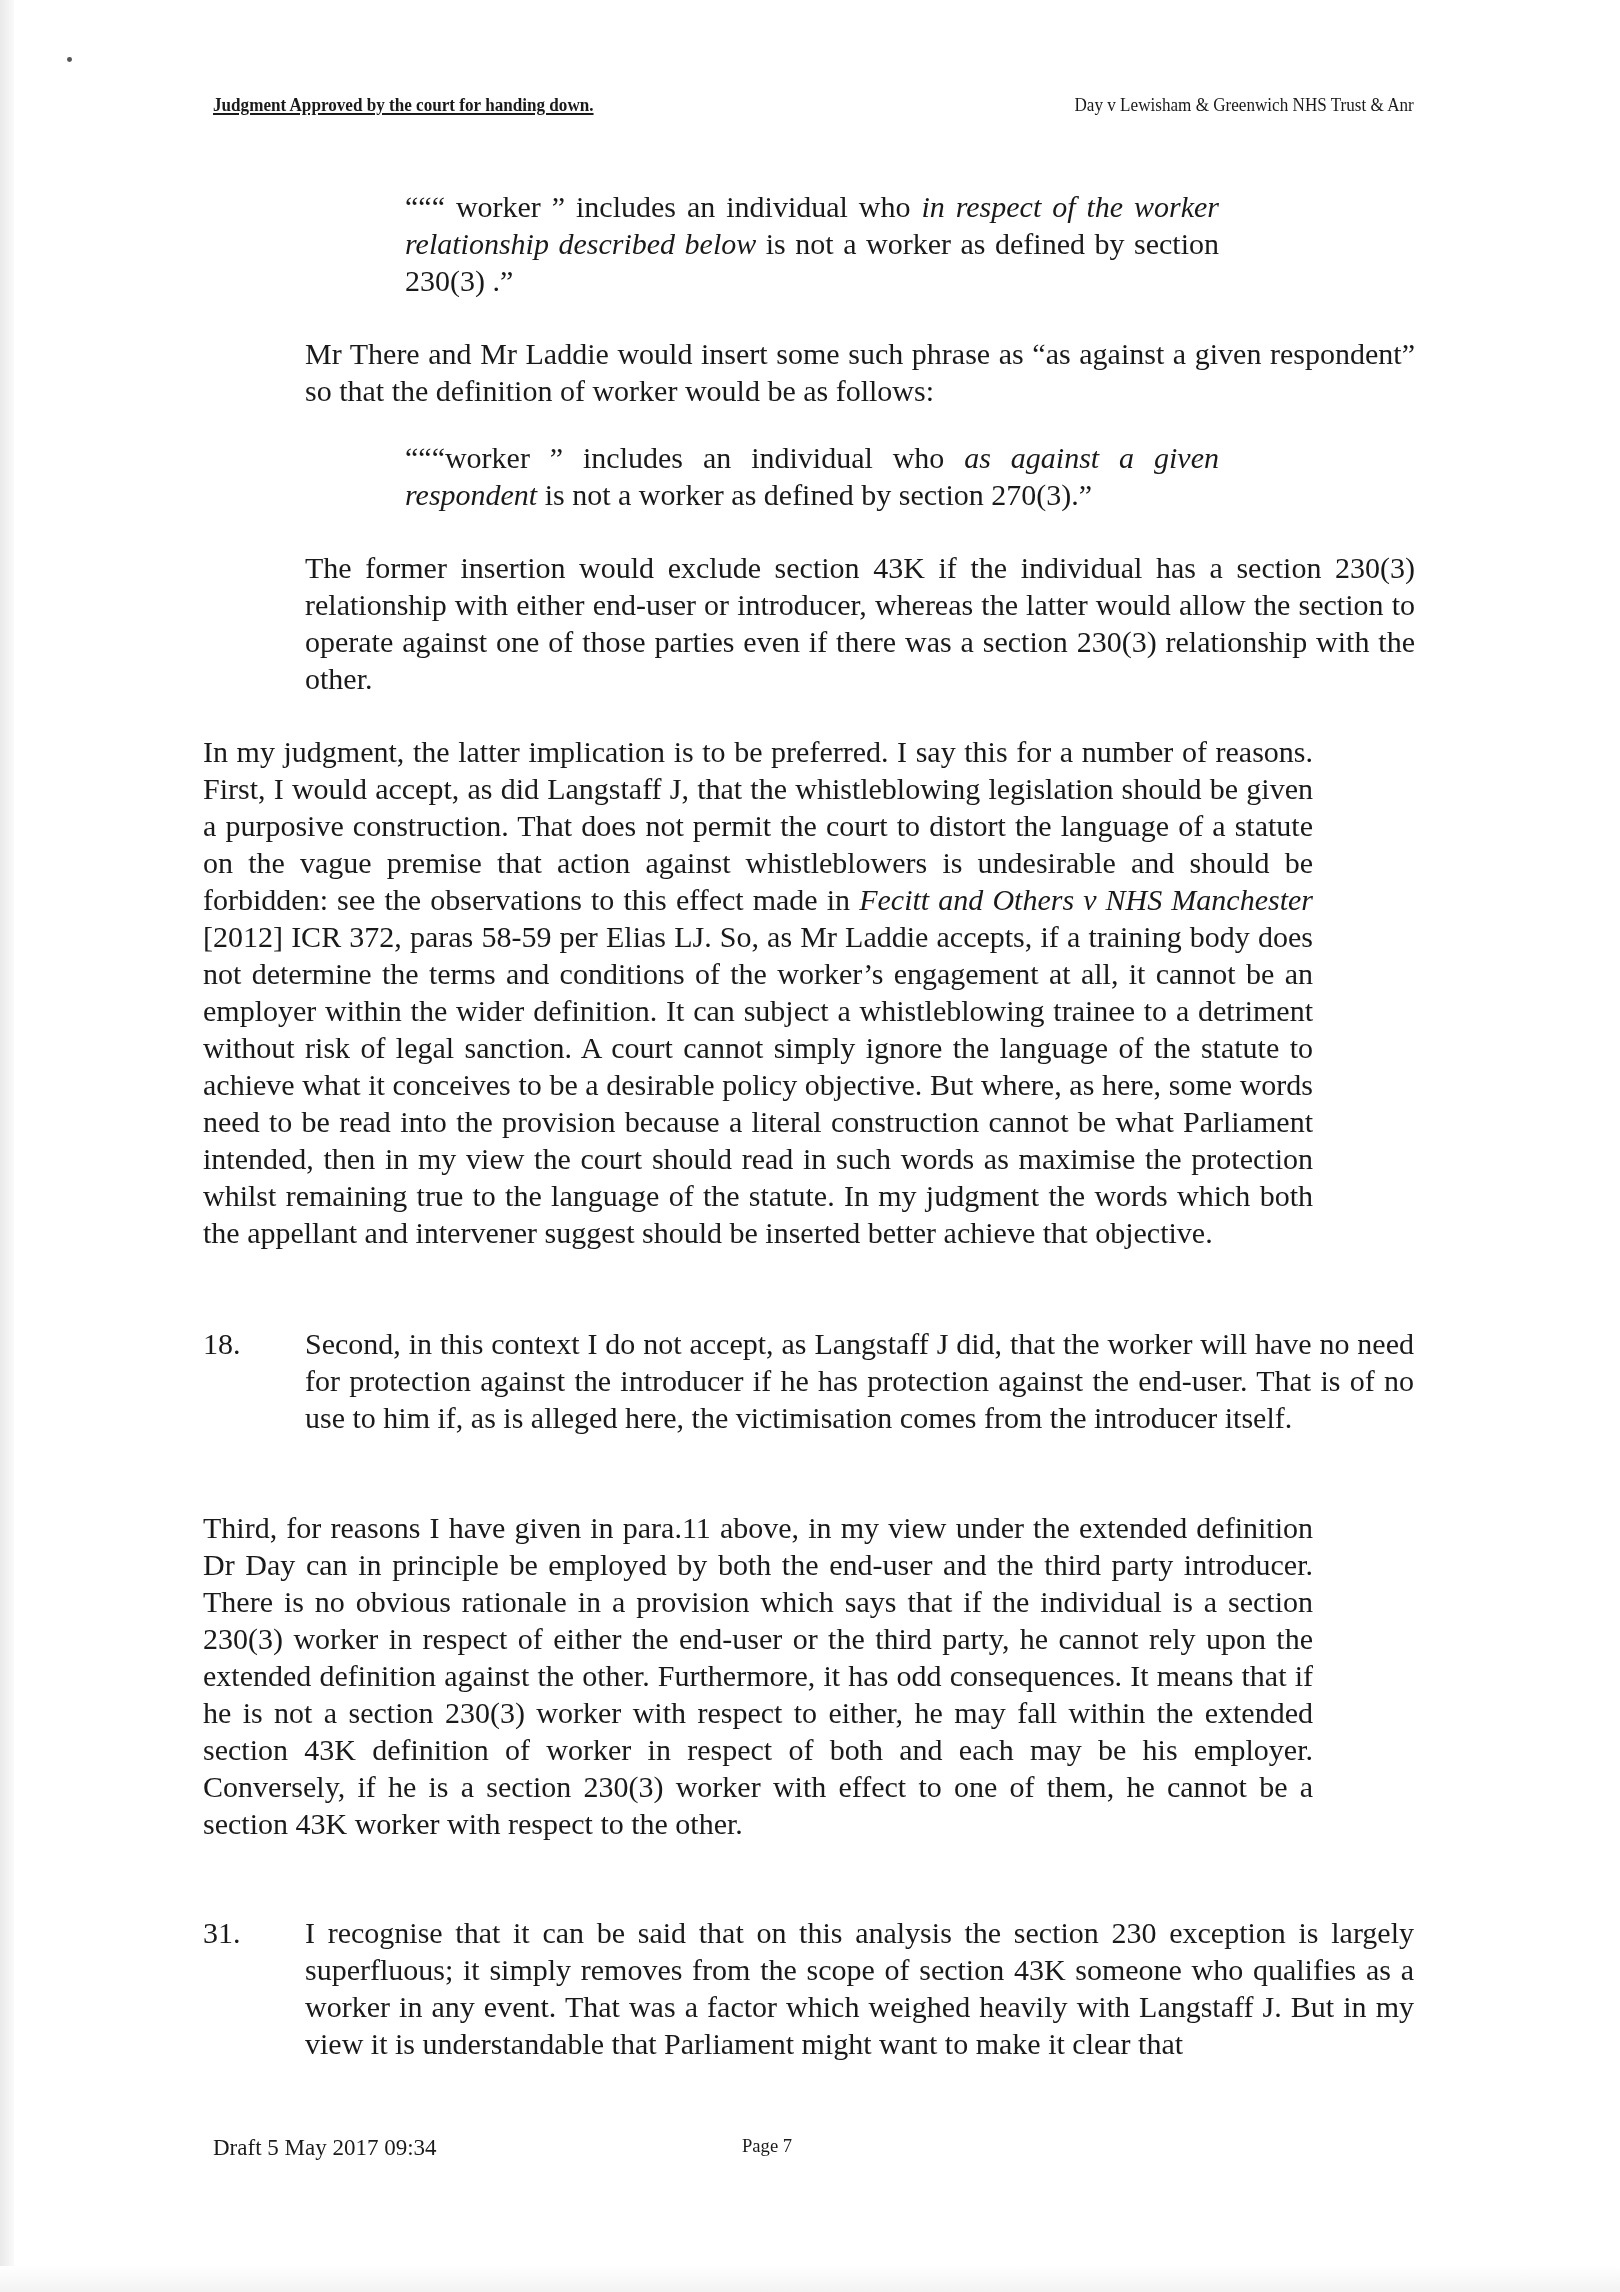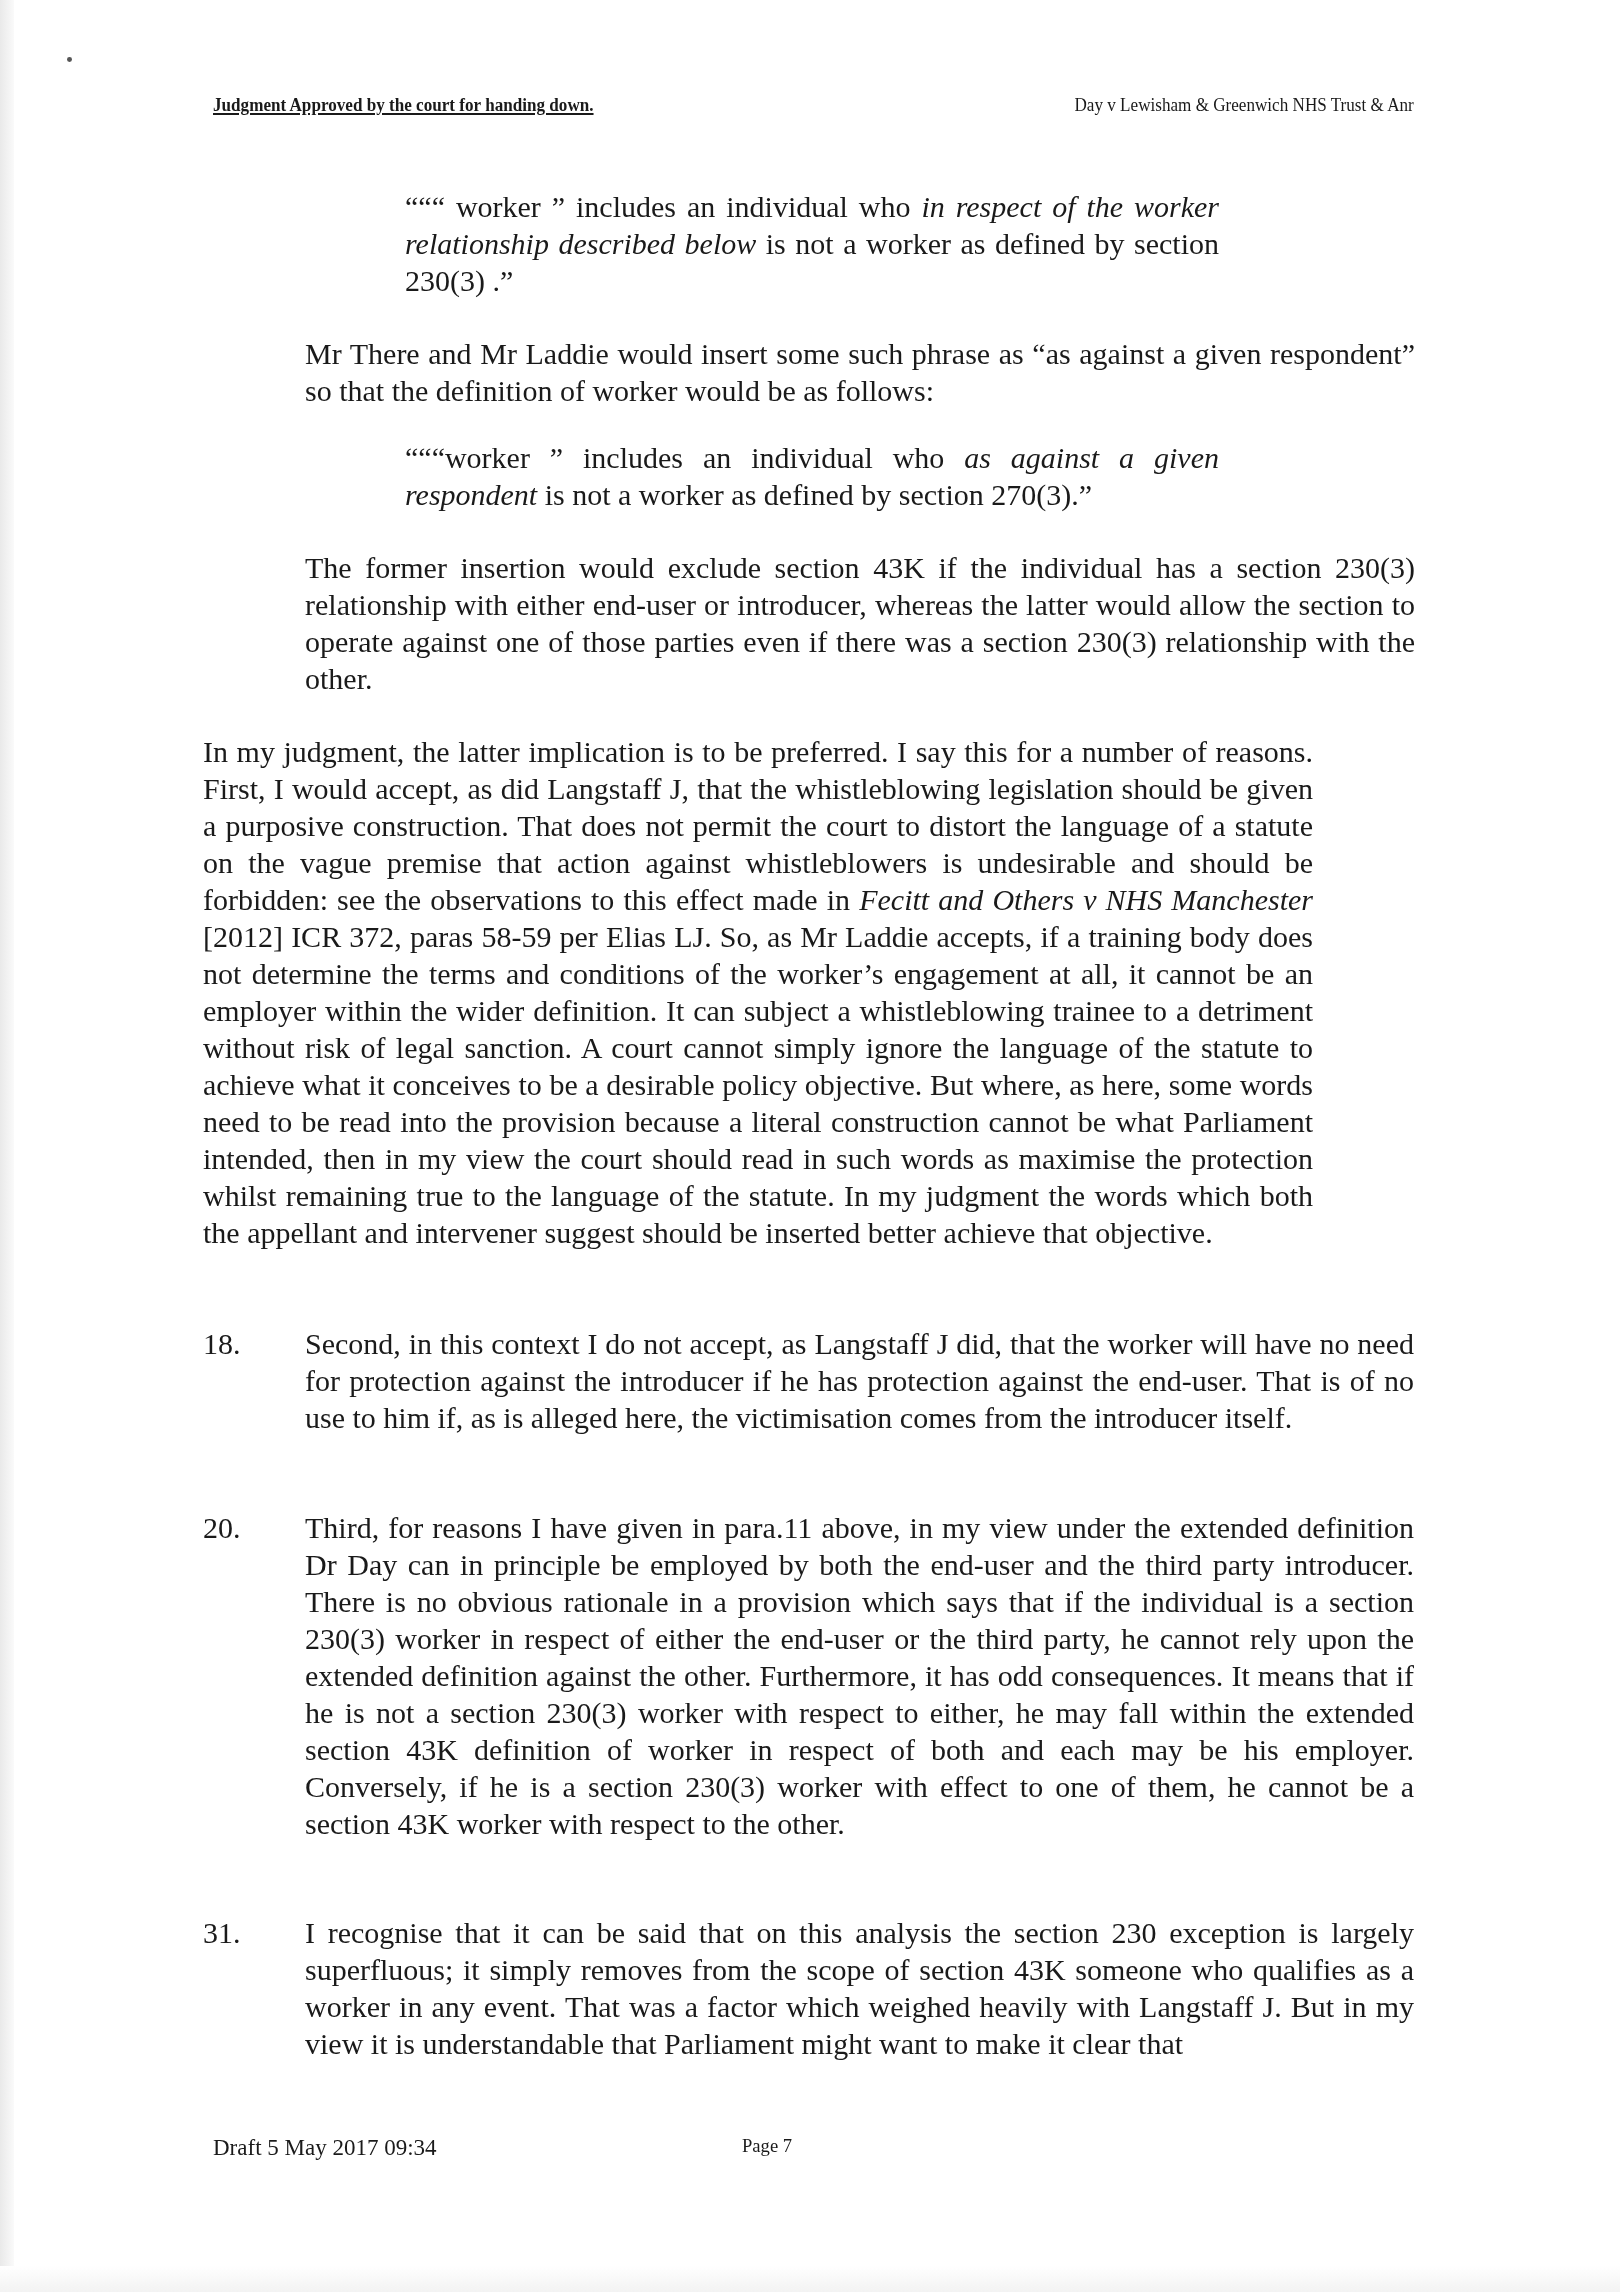--- a/index.html
+++ b/index.html
@@ -65,21 +65,20 @@
 <div class="body-text numbered" style="top:733px;">
   <div class="content"><span>In my judgment, the latter implication is to be preferred. I say this for a number of reasons. First, I would accept, as did Langstaff J, that the whistleblowing legislation should be given a purposive construction. That does not permit the court to distort the language of a statute on the vague premise that action against whistleblowers is undesirable and should be forbidden: see the observations to this effect made in </span><i>Fecitt and Others v NHS Manchester</i><span> [2012] ICR 372, paras 58-59 per Elias LJ. So, as Mr Laddie accepts, if a training body does not determine the terms and conditions of the worker’s engagement at all, it cannot be an employer within the wider definition. It can subject a whistleblowing trainee to a detriment without risk of legal sanction. A court cannot simply ignore the language of the statute to achieve what it conceives to be a desirable policy objective. But where, as here, some words need to be read into the provision because a literal construction cannot be what Parliament intended, then in my view the court should read in such words as maximise the protection whilst remaining true to the language of the statute. In my judgment the words which both the appellant and intervener suggest should be inserted better achieve that objective.</span></div>
 </div>
 
 <div class="body-text numbered" style="top:1325px;">
   <span class="num">18.</span>
   <div class="content"><span> Second, in this context I do not accept, as Langstaff J did, that the worker will have no need for protection against the introducer if he has protection against the end-user. That is of no use to him if, as is alleged here, the victimisation comes from the introducer itself.</span></div>
 </div>
 
 <div class="body-text numbered" style="top:1509px;">
-  <span class="num">20.</span>
   <div class="content"><span>Third, for reasons I have given in para.11 above, in my view under the extended definition Dr Day can in principle be employed by both the end-user and the third party introducer. There is no obvious rationale in a provision which says that if the individual is a section 230(3) worker in respect of either the end-user or the third party, he cannot rely upon the extended definition against the other.  Furthermore, it has odd consequences. It means that if he is not a section 230(3) worker with respect to either, he may fall within the extended section 43K definition of worker in respect of both and each may be his employer.  Conversely, if he is a section 230(3) worker with effect to one of them, he cannot be a section 43K worker with respect to the other.</span></div>
 </div>
 
 <div class="body-text numbered" style="top:1914px;">
   <span class="num">31.</span>
   <div class="content"><span>I recognise that it can be said that on this analysis the section 230 exception is largely superfluous; it simply removes from the scope of section 43K someone who qualifies as a worker in any event. That was a factor which weighed heavily with Langstaff J. But in my view it is understandable that Parliament might want to make it clear that</span></div>
 </div>
 
 <div class="footer-left">Draft  5 May 2017 09:34</div>
 <div class="footer-center">Page 7</div>

